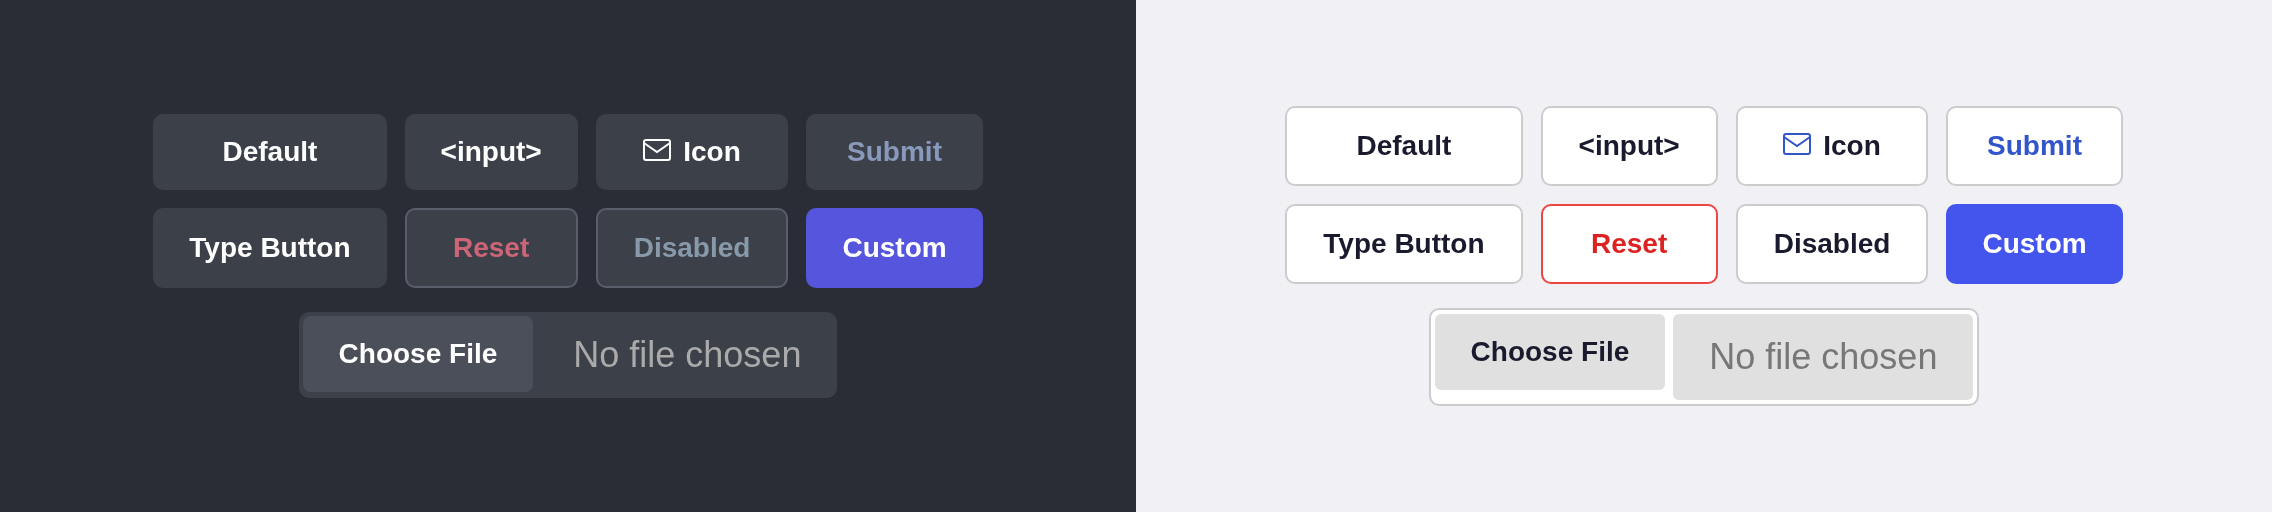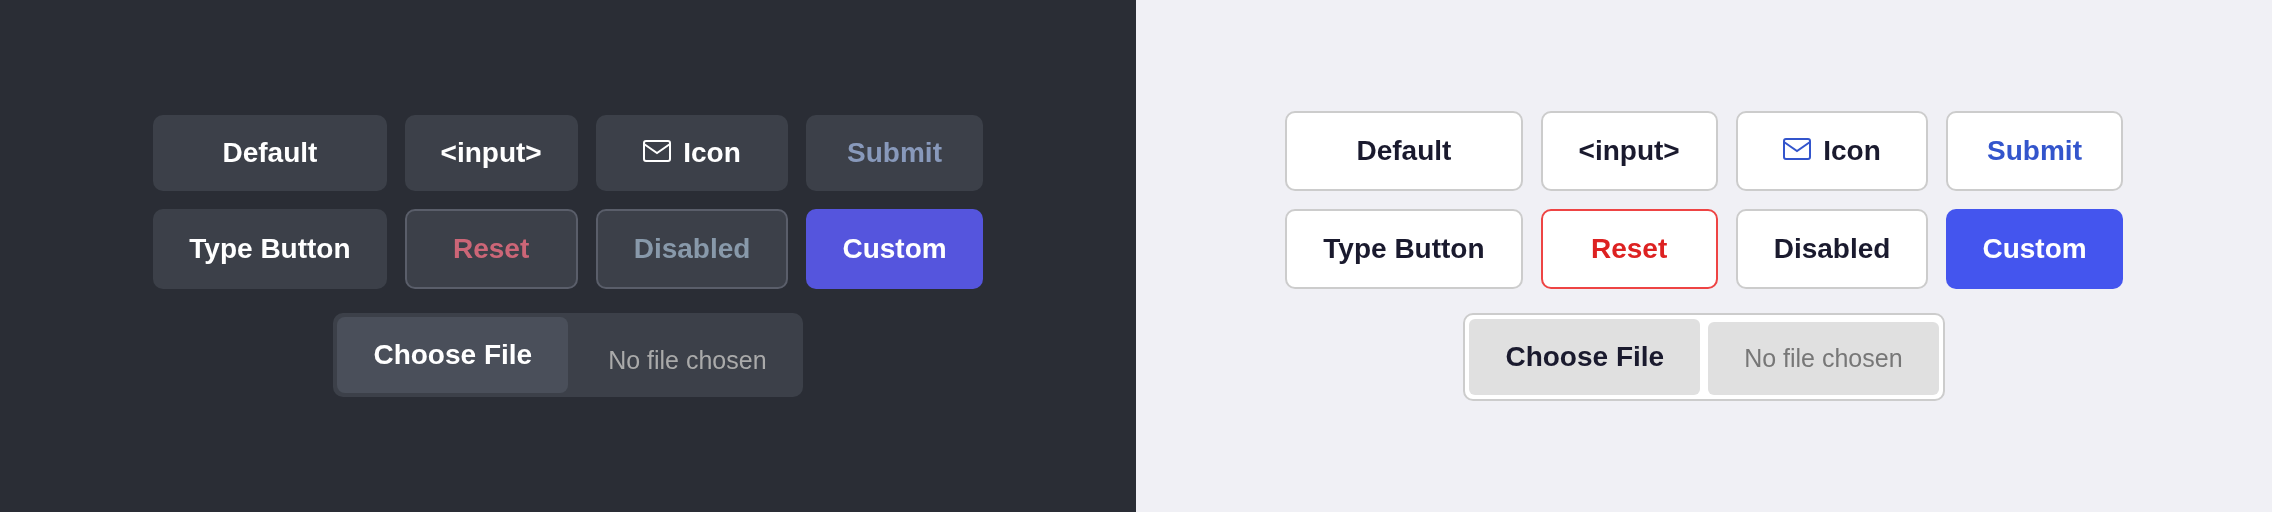--- a/index.html
+++ b/index.html
@@ -147,21 +147,21 @@
 
     .light .btn-custom {
       background-color: #4455ee;
       border: none;
       color: #ffffff;
     }
 
     
     .file-row {
       display: flex;
-      align-items: flex-end;
+      align-items: flex-start;
       border-radius: 10px;
       overflow: hidden;
     }
 
     .dark .file-row {
       background-color: #3c4049;
     }
 
     .light .file-row {
       background-color: #ffffff;
@@ -185,21 +185,21 @@
 
     .light .file-choose-btn {
       background-color: #e0e0e0;
       color: #1a1a2e;
       border-radius: 6px;
       margin: 4px;
     }
 
     .file-no-chosen {
       padding: 22px 36px;
-      font-size: 25px;
+      font-size: 36px;
       font-weight: 400;
     }
 
     .dark .file-no-chosen {
       color: #aaaaaa;
     }
 
     .light .file-no-chosen {
       color: #777777;
       background-color: #e0e0e0;

